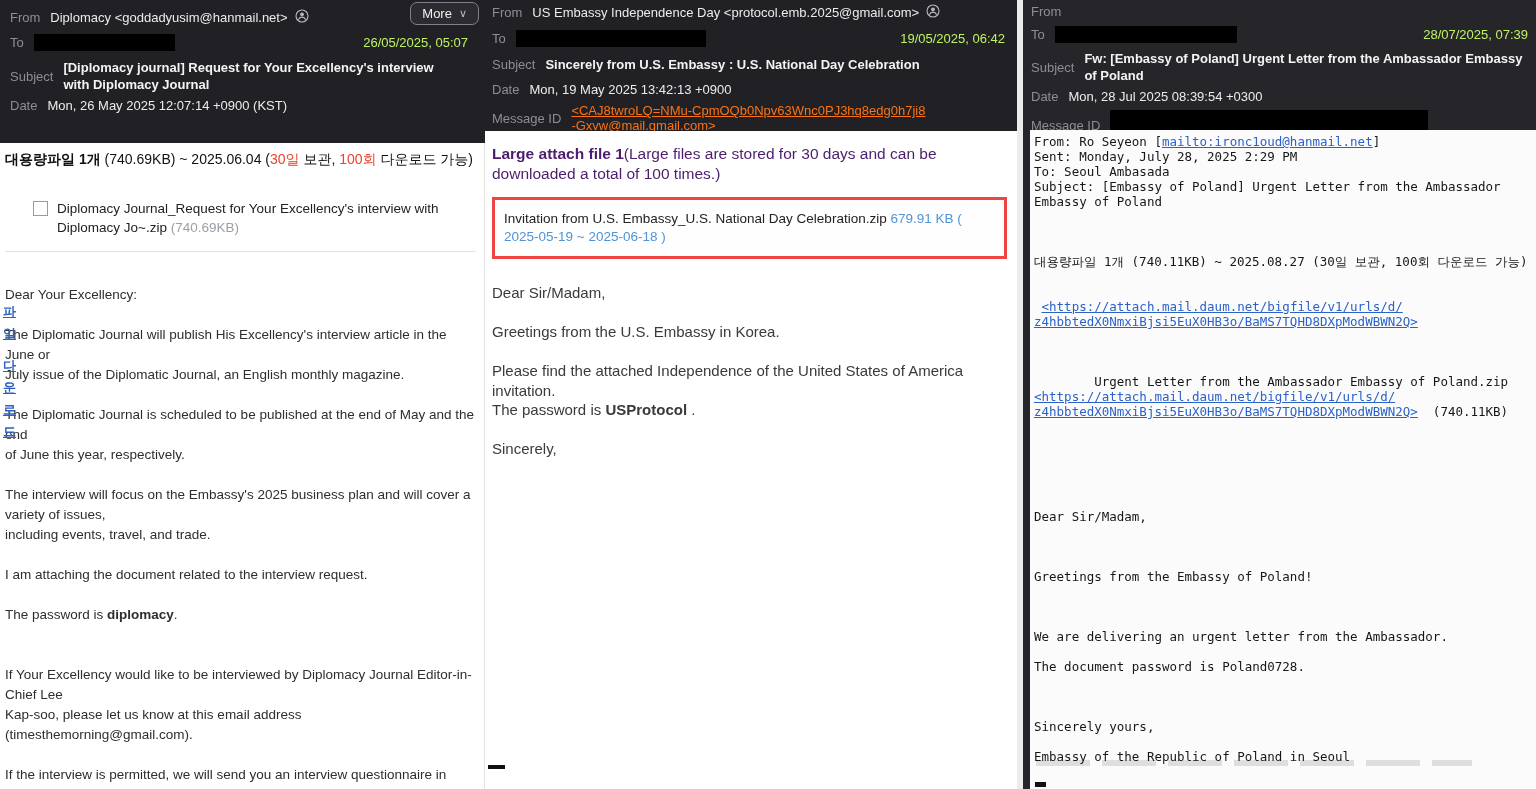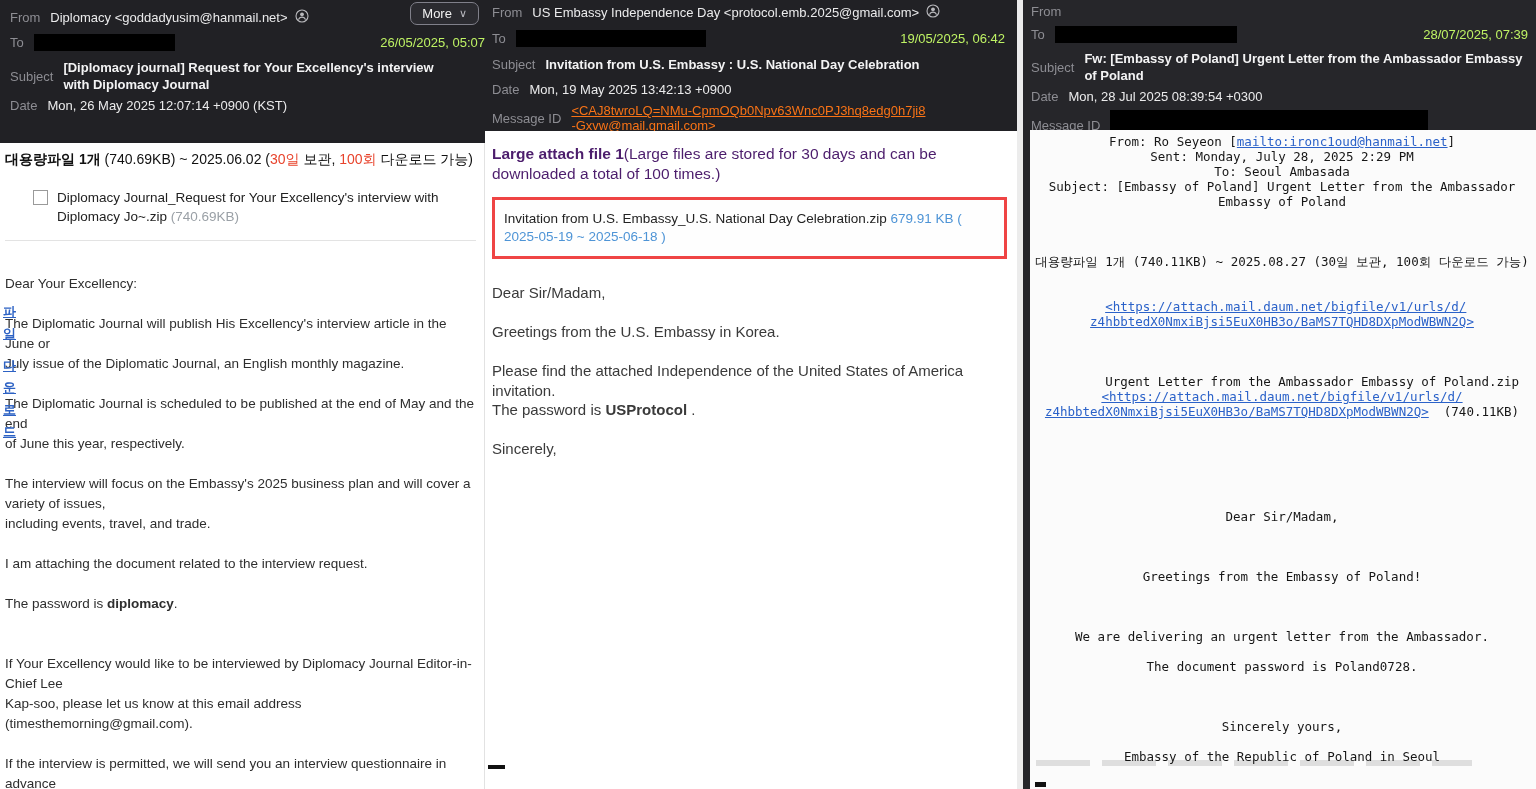--- a/index.html
+++ b/index.html
@@ -23,21 +23,21 @@
   .p1-head { height:143px; padding-top:8px; }
   .more-btn { position:absolute; top:2px; right:6px; background:#2b2b30; border:1px solid #80808a;
               border-radius:7px; color:#f0f0f0; font-size:13px; padding:3px 11px; display:flex;
               gap:7px; align-items:center; font-family:"Liberation Sans", sans-serif; cursor:pointer; }
   .more-btn .chev { color:#b9b9bf; font-size:11px; }
   .p1-body { position:relative; height:656px; border-right:1px solid #e2e2e2; padding:6px 8px 0 5px;
              font-size:13.5px; color:#2e2e2e; }
   .kattach { font-size:14px; color:#111; margin-top:2px; }
   .vchars span { position:absolute; left:3px; color:#2d62c4; text-decoration:underline;
                  font-size:13px; font-weight:bold; }
-  .file-row { display:flex; gap:9px; margin:19px 0 0 28px; }
+  .file-row { display:flex; gap:9px; margin:30px 0 0 28px; }
   .checkbox { width:15px; height:15px; border:1px solid #9a9a9a; background:#fff; flex:none; margin-top:2px; }
   .fwrap { width:408px; line-height:19px; }
   .fname { color:#222; }
   .fsize { color:#9aa0a6; }
   .divider { border-top:1px solid #e3e3e3; margin-top:14px; }
   .p1 .plines { margin-top:33px; line-height:20px; }
   .bline { min-height:1em; }
   .b { font-weight:bold;margin-top:29px; }
   .red { color:#e8432c; }
 
@@ -58,21 +58,21 @@
   .gapstrip { width:6px; flex:none; background:#ececec; }
 
   
   .p3 { flex:1; background:#26262a; position:relative; }
   .p3-head { background:transparent; height:133px; padding-top:4px; overflow:hidden; }
   .p3-head .hrow { padding-left:8px; margin-bottom:7px; }
   .p3-head .hdate { margin-right:8px; }
   .p3-head .subj { max-width:452px; }
   .mid-redact { background:#000; width:318px; height:31px; display:inline-block; }
   .p3-body { position:absolute; left:7px; right:0; top:130px; bottom:0; background:#fbfbfb;
-             padding:4px 6px 4px 4px;text-align:center; }
+             padding:4px 6px 4px 4px; }
   .p3 .plines { font-family:"DejaVu Sans Mono", monospace; font-size:12.5px; line-height:15px;
                 color:#161616; white-space:pre-wrap; }
   .mlink { color:#2b62c9; text-decoration:underline; }
   .sig-redact { margin:-4px 0 0 2px; width:436px; height:6px;
     background:repeating-linear-gradient(90deg,#dedede 0 54px,transparent 54px 66px); }
   .p3-cut { position:absolute; left:5px; bottom:2px; width:11px; height:5px; background:#111; }
 </style>
 </head>
 <body>
 
@@ -89,34 +89,34 @@
         <span class="hval">Diplomacy &lt;goddadyusim@hanmail.net&gt;</span>
         <span class="contact-icon"><svg width="14" height="14" viewBox="0 0 14 14">
               <circle cx="7" cy="7" r="6" fill="none" stroke="#b9b9bd" stroke-width="1.1"></circle>
               <circle cx="7" cy="5.3" r="1.9" fill="#b9b9bd"></circle>
               <path d="M3.5 10.7c.6-1.8 2-2.6 3.5-2.6s2.9.8 3.5 2.6" fill="none" stroke="#b9b9bd" stroke-width="1.1"></path>
             </svg></span>
       </div>
       <div class="hrow">
         <span class="hlabel">To</span>
         <span class="redact" style="width:141px"></span>
-        <span class="hdate" style="margin-right:0">26/05/2025, 05:07</span>
+        <span class="hdate" style="margin-right:17px">26/05/2025, 05:07</span>
       </div>
       <div class="hrow" style="margin-bottom:5px">
         <span class="hlabel">Subject</span>
         <span class="subj" style="max-width:372px">[Diplomacy journal] Request for Your Excellency's interview with Diplomacy Journal</span>
       </div>
       <div class="hrow" style="margin-bottom:6px">
         <span class="hlabel">Date</span>
         <span class="hval">Mon, 26 May 2025 12:07:14 +0900 (KST)</span>
       </div>
 
     </header>
     <div class="p1-body">
-      <div class="kattach"><span class="b">대용량파일 1개</span><span> (740.69KB) ~ 2025.06.02 (</span><span class="red">30일</span><span> 보관, </span><span class="red">100회</span><span> 다운로드 가능)</span></div>
+      <div class="kattach"><span class="b">대용량파일 1개</span><span> (740.69KB) ~ 2025.06.04 (</span><span class="red">30일</span><span> 보관, </span><span class="red">100회</span><span> 다운로드 가능)</span></div>
       <div class="vchars">
           <span style="top: 160px;">파</span>
           <span style="top: 182px;">일</span>
           <span style="top: 214px;">다</span>
           <span style="top: 236px;">운</span>
           <span style="top: 258px;">로</span>
           <span style="top: 280px;">드</span>
         </div>
       <div class="file-row">
         <span class="checkbox"></span>
@@ -162,21 +162,21 @@
               <path d="M3.5 10.7c.6-1.8 2-2.6 3.5-2.6s2.9.8 3.5 2.6" fill="none" stroke="#b9b9bd" stroke-width="1.1"></path>
             </svg></span>
       </div>
       <div class="hrow">
         <span class="hlabel">To</span>
         <span class="redact" style="width:190px"></span>
         <span class="hdate">19/05/2025, 06:42</span>
       </div>
       <div class="hrow">
         <span class="hlabel">Subject</span>
-        <span class="subj">Invitation from U.S. Embassy : U.S. National Day Celebration</span>
+        <span class="subj">Sincerely from U.S. Embassy : U.S. National Day Celebration</span>
       </div>
       <div class="hrow" style="margin-bottom:6px">
         <span class="hlabel">Date</span>
         <span class="hval">Mon, 19 May 2025 13:42:13 +0900</span>
       </div>
       <div class="hrow">
         <span class="hlabel">Message ID</span>
         <span class="idlink" style="width:355px;line-height:15px">&lt;CAJ8twroLQ=NMu-CpmOQb0Npv63Wnc0PJ3hq8edg0h7ji8-Gxvw@mail.gmail.com&gt;</span>
       </div>
     </header>

